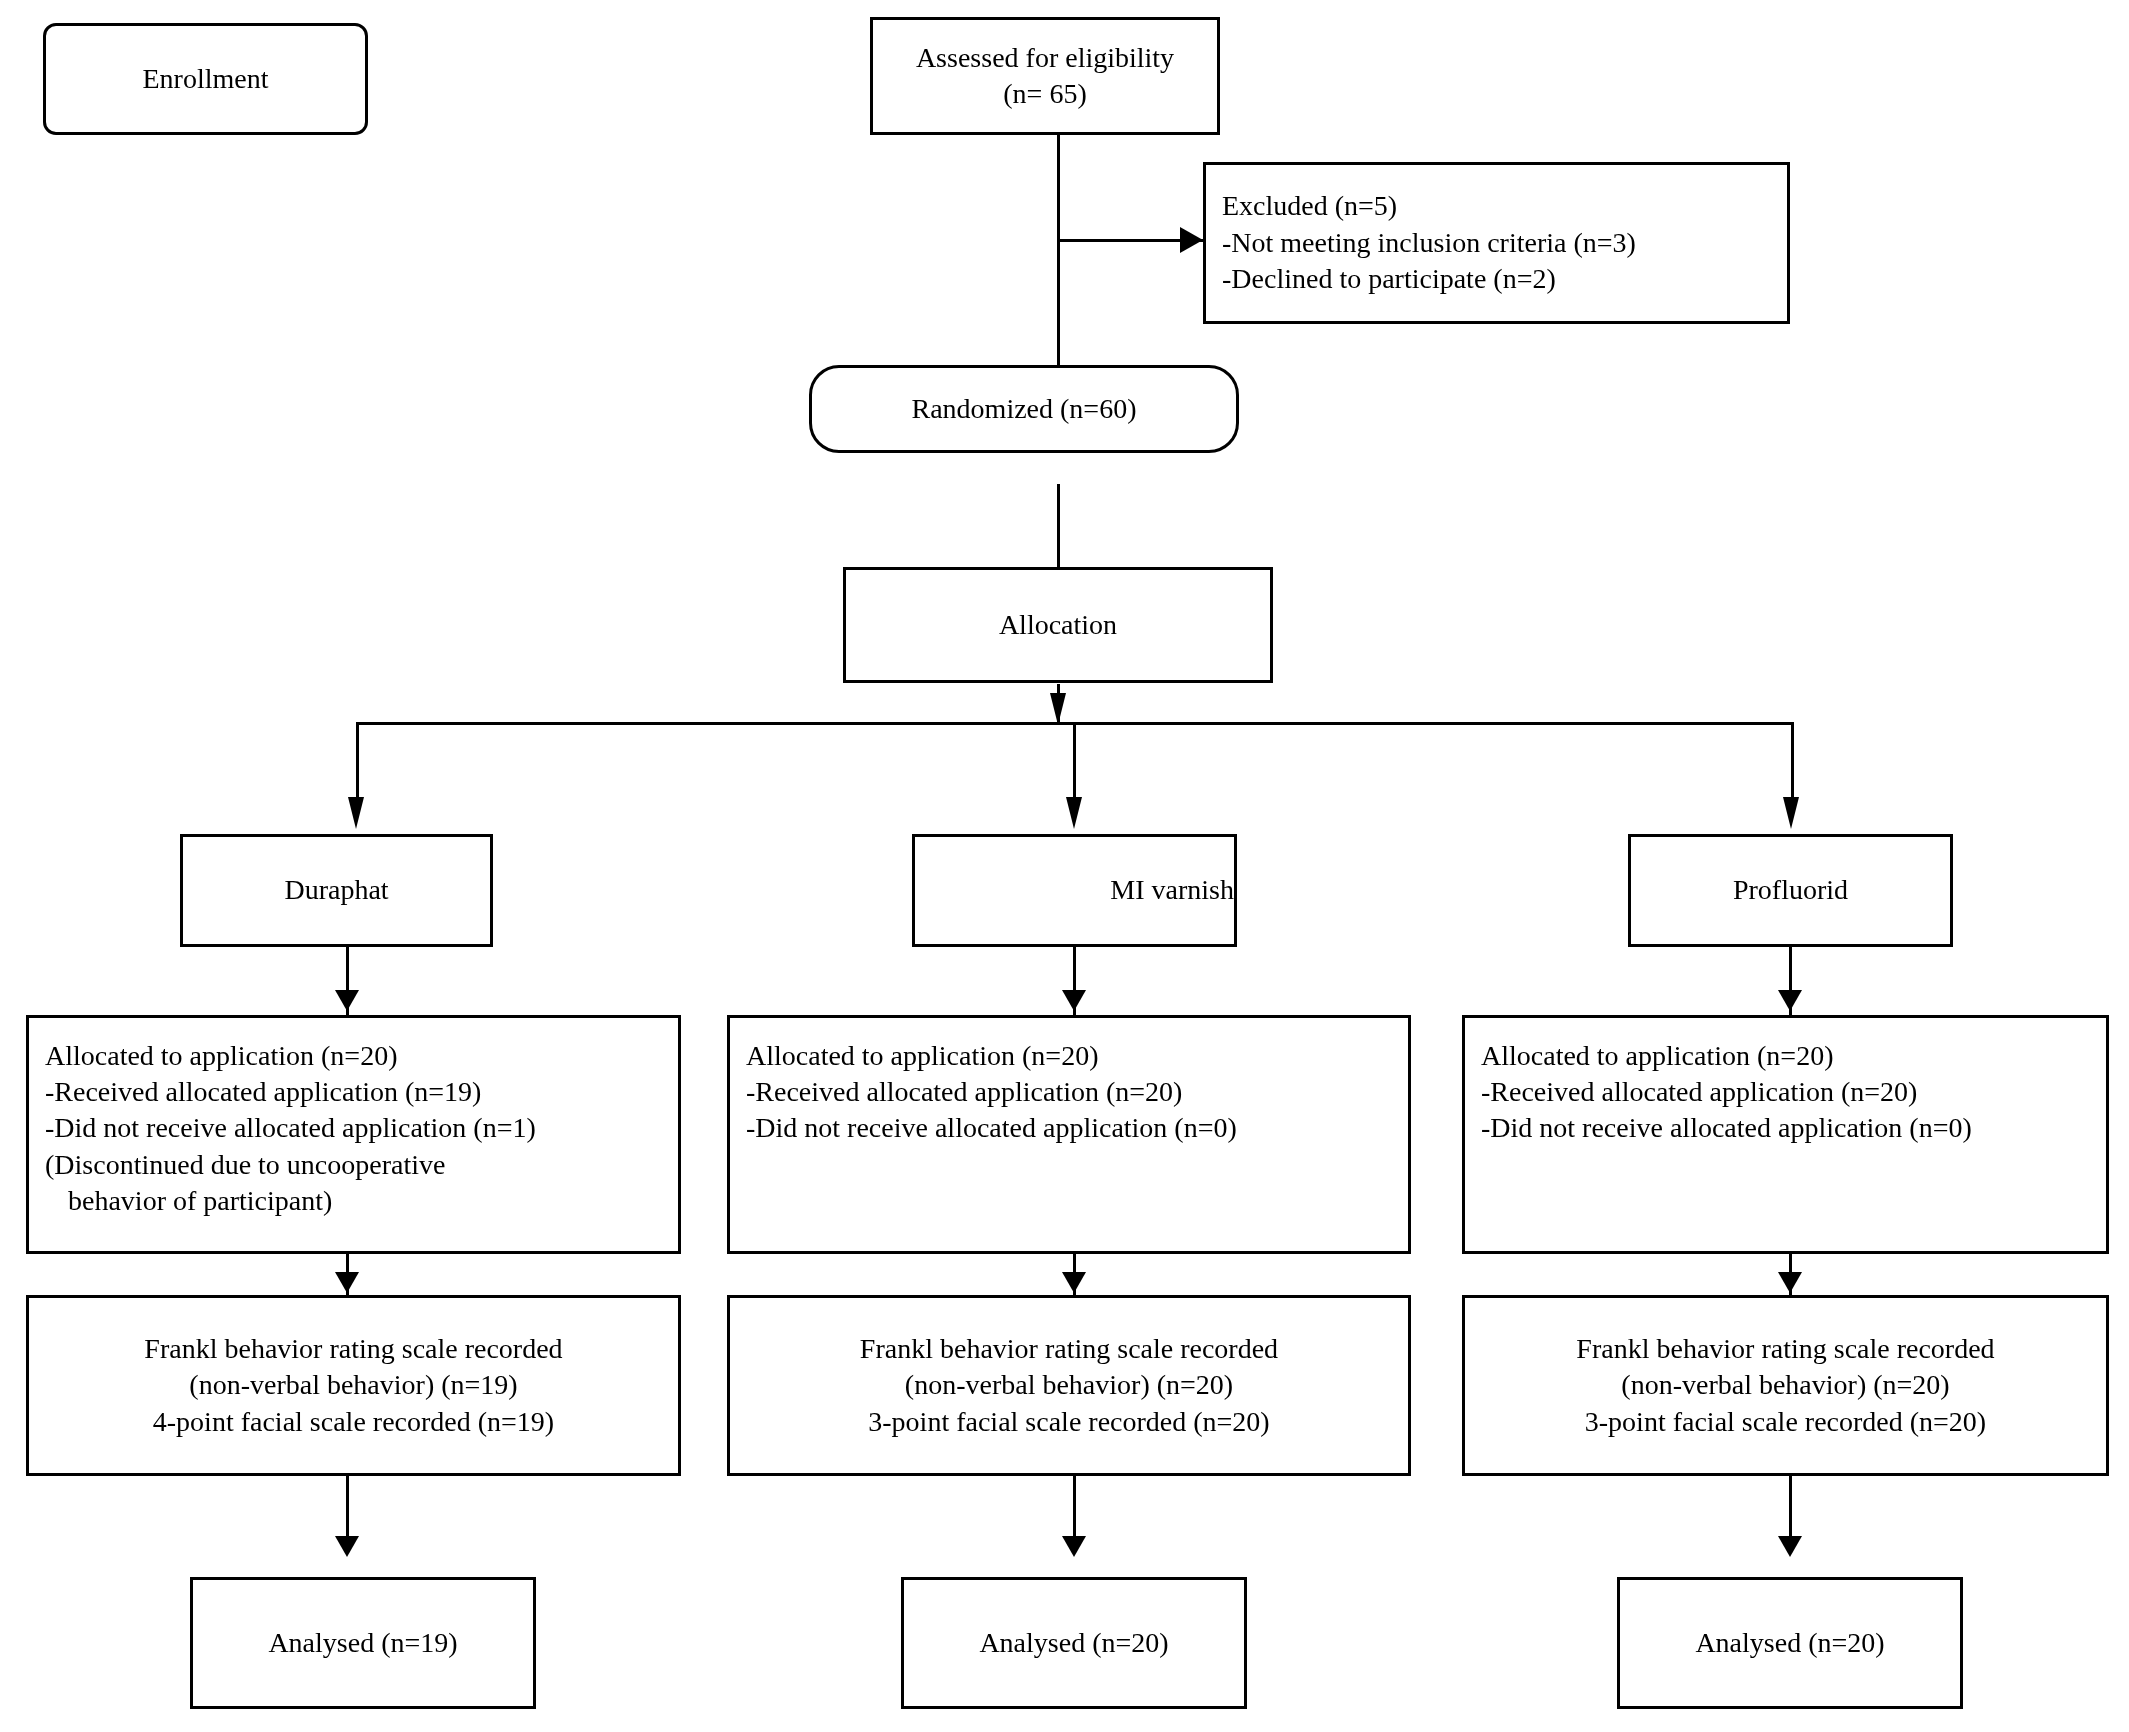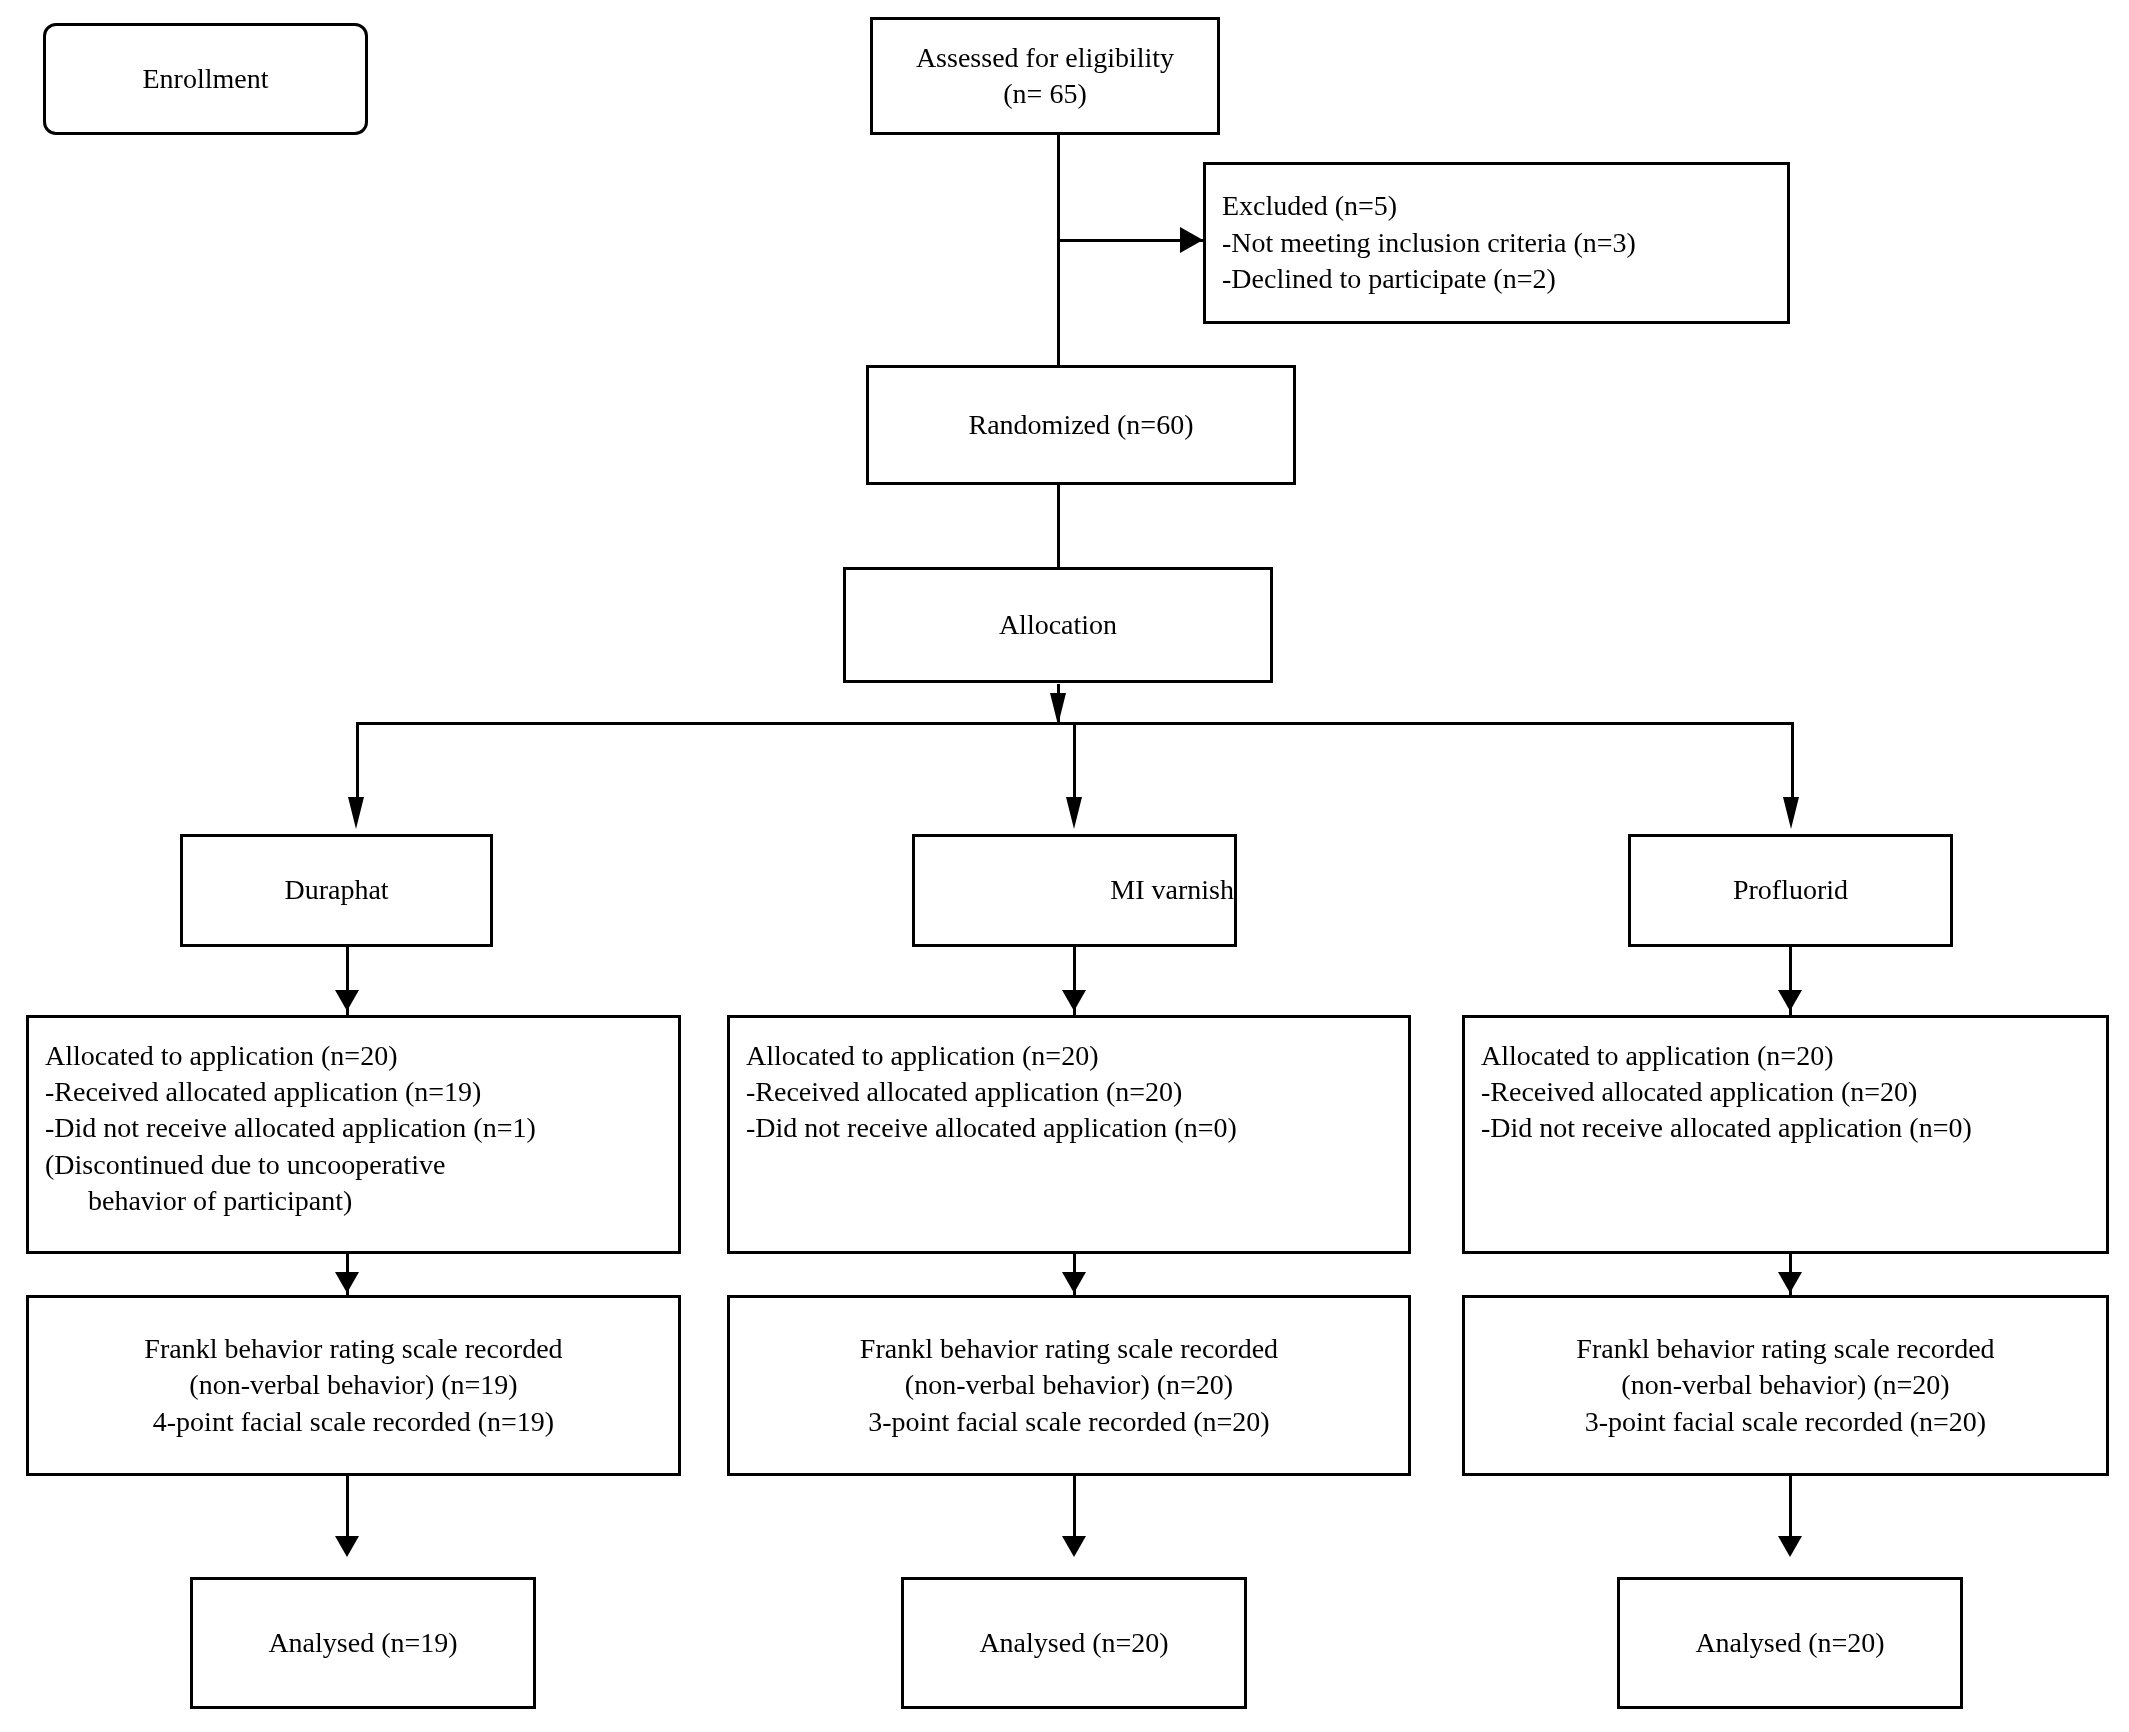--- a/index.html
+++ b/index.html
@@ -27,21 +27,21 @@
   }
   .box.center{align-items:center;text-align:center;}
   .box.left{align-items:flex-start;text-align:left;}
   .box .ln{
     display:block;
     white-space:pre;
     line-height:1.30;
     font-size:28px;
   }
   .box.left .ln{padding-left:16px;}
-  .box.left .ln.ind{padding-left:39px;margin-left:20px;}
+  .box.left .ln.ind{padding-left:39px;}
   .box.center .ln{width:100%;}
 
   
   .vline{
     position:absolute;
     background:#000;
     width:3.1px;
   }
   .hline{
     position:absolute;
@@ -92,21 +92,21 @@
 
   <div class="hline" style="left:1057px;top:239px;width:150px;height:2.5px;"></div>
   <div class="arrow-right" style="left:1180px;top:227px;"></div>
 
   <div class="box left" style="left:1203px;top:162px;width:587px;height:162px;">
     <span class="ln">Excluded (n=5)</span>
     <span class="ln">-Not meeting inclusion criteria (n=3)</span>
     <span class="ln">-Declined to participate (n=2)</span>
   </div>
 
-  <div class="box center" style="left:866px;top:365px;width:430px;height:120px;">
+  <div class="box center" style="left:809px;top:365px;width:430px;height:88px;border-radius:30px;">
     <span class="ln">Randomized (n=60)</span>
   </div>
 
   <div class="vline" style="left:1057px;top:484px;height:83px;"></div>
 
   <div class="box center" style="left:843px;top:567px;width:430px;height:116px;">
     <span class="ln">Allocation</span>
   </div>
 
   <div class="vline" style="left:1057px;top:684px;height:40px;"></div>

